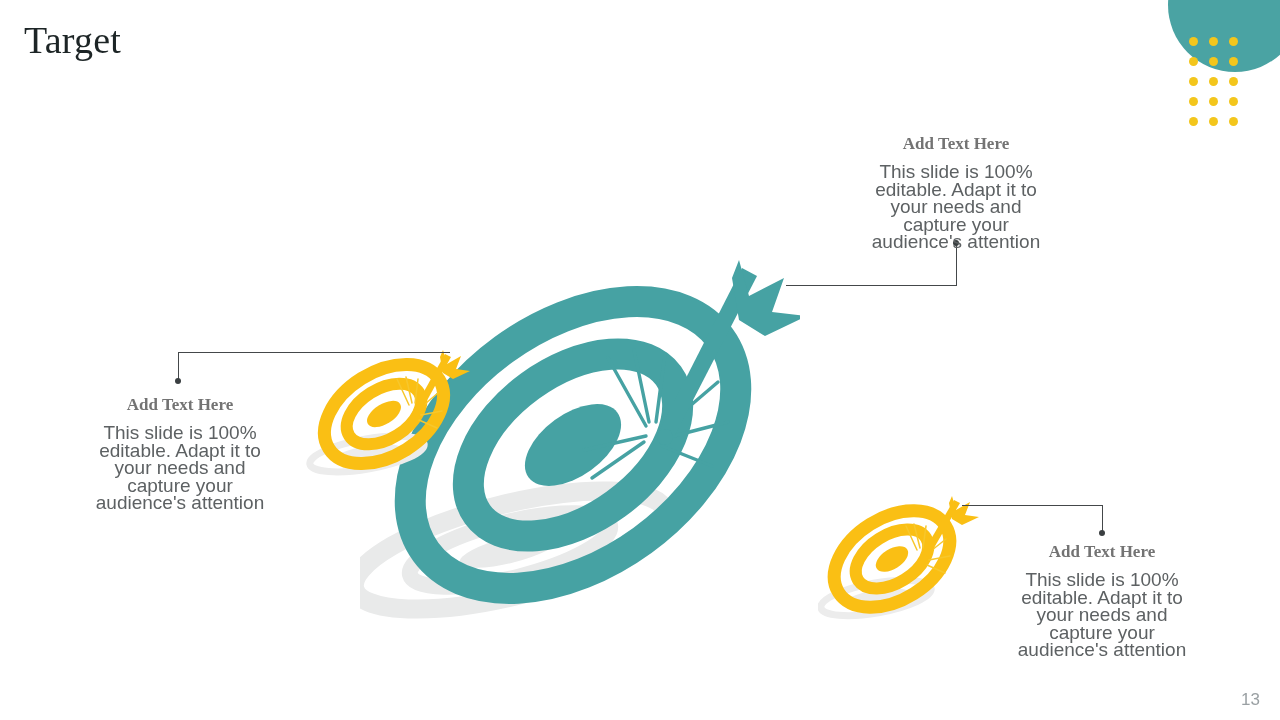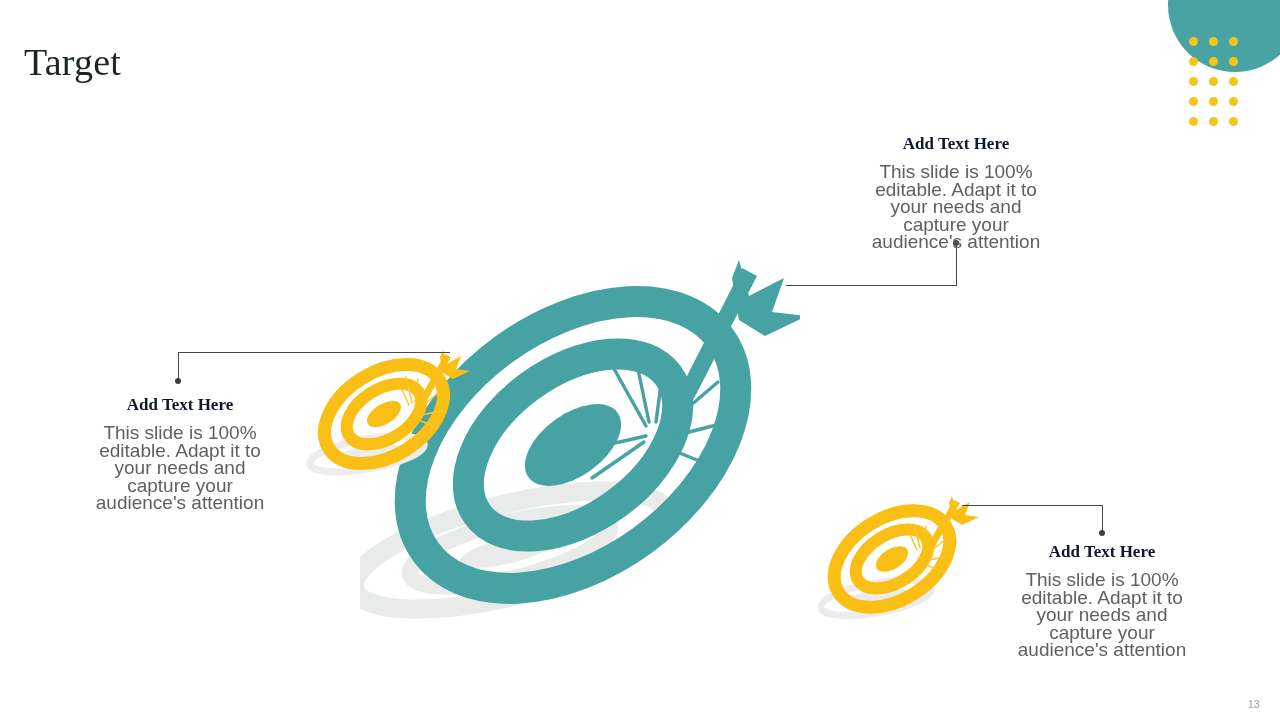--- a/index.html
+++ b/index.html
@@ -13,21 +13,21 @@
     height: 720px;
     background: #ffffff;
     overflow: hidden;
     font-family: "Liberation Sans", sans-serif;
   }
 
   
   #page-title {
     position: absolute;
     left: 24px;
-    top: 42px;
+    top: 20px;
     font-family: "Liberation Serif", serif;
     font-size: 38px;
     color: #1d2526;
     letter-spacing: 0.2px;
     line-height: 1.1;
   }
 
   
   #corner-decoration {
     position: absolute;
@@ -62,21 +62,21 @@
     background: #f3c61c;
     margin: 5px 0 0 5px;
   }
 
   
   .callout { position: absolute; }
   .callout .head {
     font-family: "Liberation Serif", serif;
     font-weight: bold;
     font-size: 17px;
-    color: #0f172a;
+    color: #737373;
     text-align: center;
     margin-bottom: 9px;
   }
   .callout .body {
     font-family: "Liberation Sans", sans-serif;
     font-size: 19px;
     line-height: 17.6px;
     color: #5d6163;
     text-align: center;
   }
@@ -120,21 +120,21 @@
   #target-main   { left: 360px; top: 230px; width: 440px; height: 400px; }
   #target-left   { left: 305px; top: 335px; width: 180px; height: 150px; }
   #target-bottom { left: 818px; top: 482px; width: 175px; height: 148px; }
 
   
   #page-number {
     position: absolute;
     right: 20px;
     bottom: 10px;
     font-family: "Liberation Sans", sans-serif;
-    font-size: 11px;
+    font-size: 17px;
     color: #9aa0a3;
   }
 </style>
 </head>
 <body>
 
 <div id="slide">
 
   <div id="page-title">Target</div>
 

